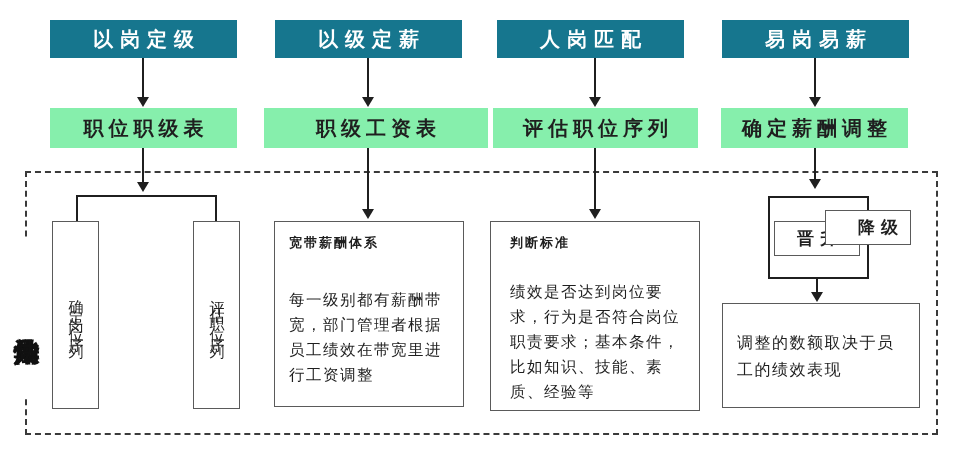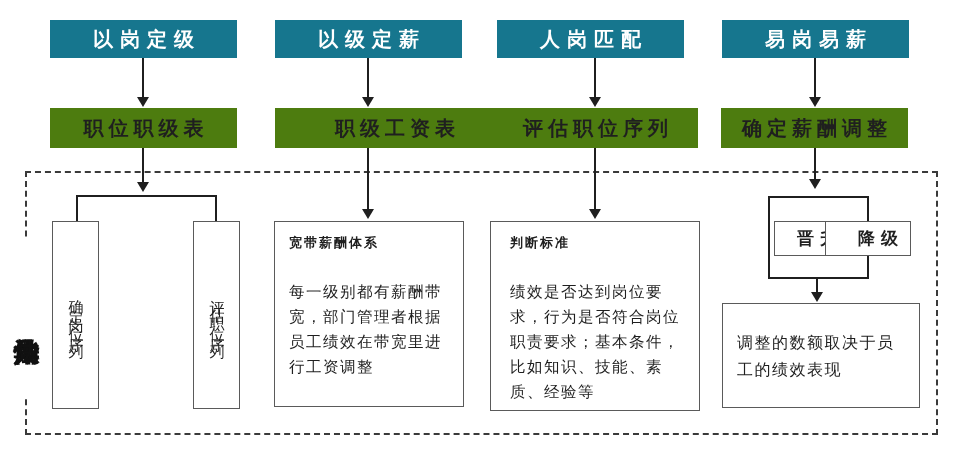--- a/index.html
+++ b/index.html
@@ -8,21 +8,21 @@
     font-family:"DejaVu Serif", serif;color:#1f1f1f;overflow:hidden;
   }
   .teal-box{
     position:absolute;top:20px;height:38px;width:187px;
     background:#16768e;color:#ffffff;
     display:flex;align-items:center;justify-content:center;
     font-size:20px;font-weight:600;letter-spacing:7px;text-indent:7px;
   }
   .gray-box{
     position:absolute;top:108px;height:40px;
-    background:#4d7c0f;color:#1f1f1f;
+    background:#86efac;color:#1f1f1f;
     display:flex;align-items:center;justify-content:center;
     font-size:20px;font-weight:600;letter-spacing:5px;text-indent:5px;
   }
   .vline{position:absolute;width:2px;background:#1f1f1f;}
   .hline{position:absolute;height:2px;background:#1f1f1f;}
   .ahead{
     position:absolute;width:0;height:0;
     border-left:6px solid transparent;border-right:6px solid transparent;
     border-top:10px solid #1f1f1f;
   }
@@ -40,21 +40,21 @@
   .cbox{
     position:absolute;background:#ffffff;border:1.5px solid #5a5a5a;
     box-sizing:border-box;z-index:2;
   }
   .vtext-box{
     display:flex;align-items:center;justify-content:center;
     writing-mode:vertical-lr;text-orientation:upright;
     font-size:15px;letter-spacing:9px;font-weight:500;
   }
   .detail-title{font-size:13px;font-weight:700;letter-spacing:2px;}
-  .detail-body{font-size:15.5px;line-height:25px;letter-spacing:1.5px;margin-top:28px;}
+  .detail-body{font-size:15.5px;line-height:25px;letter-spacing:1.5px;margin-top:36px;}
   .small-box{
     display:flex;align-items:center;justify-content:center;
     font-size:17px;font-weight:600;letter-spacing:6px;text-indent:6px;
   }
   .result-box{
     display:flex;align-items:center;
     font-size:16px;line-height:27px;letter-spacing:1.5px;padding:10px 14px;
   }
   .pad-box{padding:12px 14px;}
 </style>
@@ -71,21 +71,21 @@
   <div class="vline" style="left:142px;top:58px;height:41px;"></div>
   <div class="ahead" style="left:137px;top:97px;"></div>
   <div class="vline" style="left:367px;top:58px;height:41px;"></div>
   <div class="ahead" style="left:362px;top:97px;"></div>
   <div class="vline" style="left:594px;top:58px;height:41px;"></div>
   <div class="ahead" style="left:589px;top:97px;"></div>
   <div class="vline" style="left:814px;top:58px;height:41px;"></div>
   <div class="ahead" style="left:809px;top:97px;"></div>
 
   <div class="gray-box" style="left:50px;width:187px;">职位职级表</div>
-  <div class="gray-box" style="left:275px;width:224px;padding-left:8px;">职级工资表</div>
+  <div class="gray-box" style="left:264px;width:224px;">职级工资表</div>
   <div class="gray-box" style="left:493px;width:205px;">评估职位序列</div>
   <div class="gray-box" style="left:721px;width:187px;">确定薪酬调整</div>
 
   <div class="dashed-container"></div>
   <div class="side-label">华为具体做法</div>
 
   <div class="vline" style="left:142px;top:148px;height:36px;z-index:2;"></div>
   <div class="ahead" style="left:137px;top:182px;z-index:2;"></div>
   <div class="vline" style="left:367px;top:148px;height:62px;z-index:2;"></div>
   <div class="ahead" style="left:362px;top:209px;z-index:2;"></div>
@@ -110,21 +110,21 @@
     <div class="detail-title">判断标准</div>
     <div class="detail-body" style="margin-top:28px;">绩效是否达到岗位要求，行为是否符合岗位职责要求；基本条件，比如知识、技能、素质、经验等</div>
   </div>
 
   <div class="hline" style="left:768px;top:196px;width:101px;"></div>
   <div class="vline" style="left:768px;top:196px;height:83px;"></div>
   <div class="vline" style="left:867px;top:196px;height:83px;"></div>
   <div class="hline" style="left:768px;top:277px;width:101px;"></div>
 
   <div class="cbox small-box" style="left:728px;top:221px;width:86px;height:35px;margin-left:46px;">晋升</div>
-  <div class="cbox small-box" style="left:825px;top:221px;width:86px;height:35px;padding-left:20px;">降级</div>
+  <div class="cbox small-box" style="left:825px;top:210px;width:86px;height:35px;padding-left:20px;">降级</div>
 
   <div class="vline" style="left:816px;top:279px;height:15px;"></div>
   <div class="ahead" style="left:811px;top:292px;"></div>
 
   <div class="cbox result-box" style="left:722px;top:303px;width:198px;height:105px;">
     <span>调整的数额取决于员工的绩效表现</span>
   </div>
 
 </div>
 

